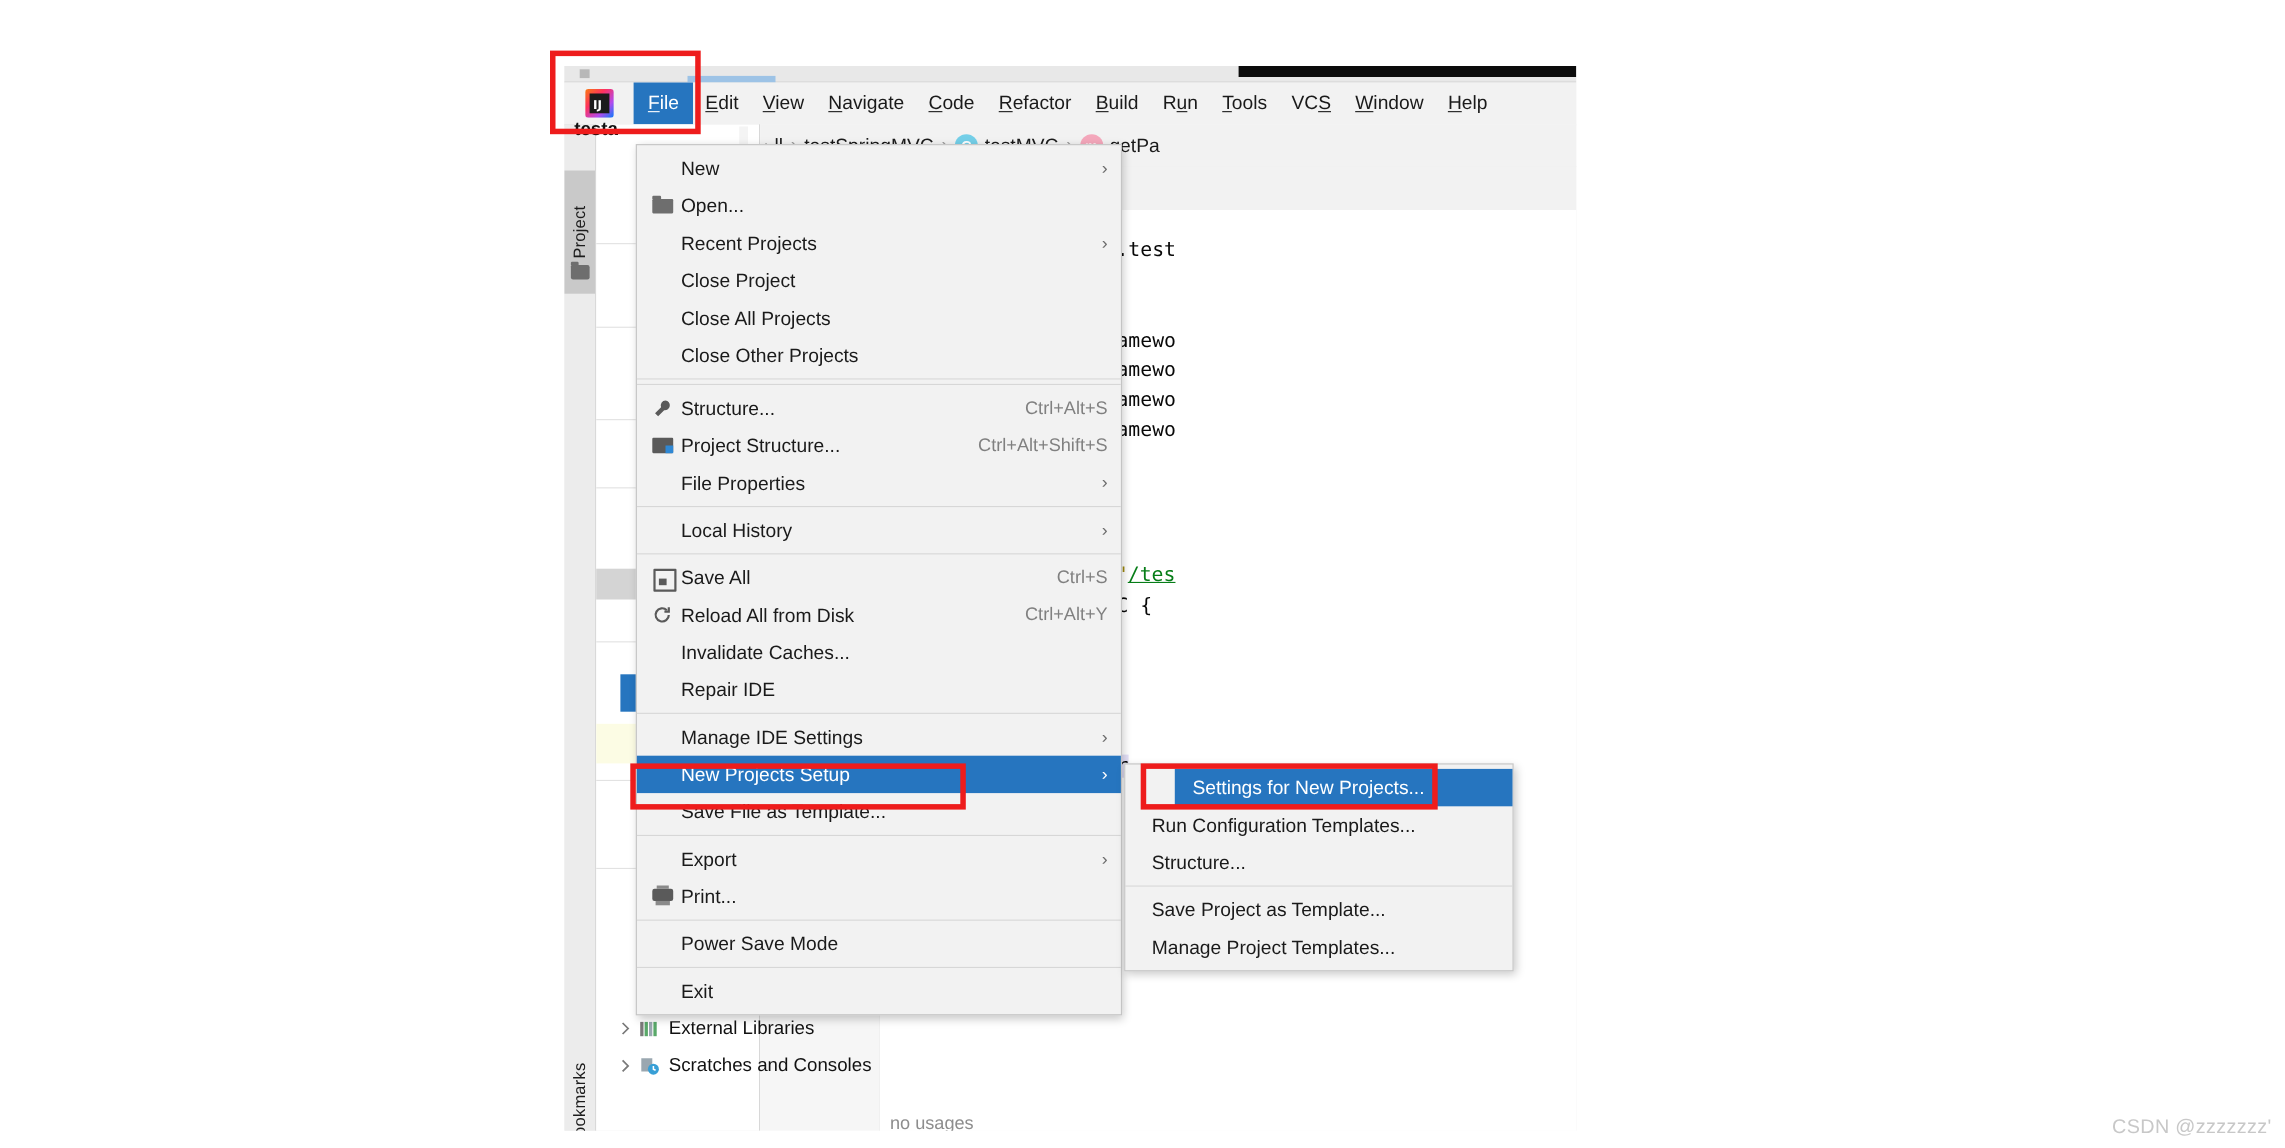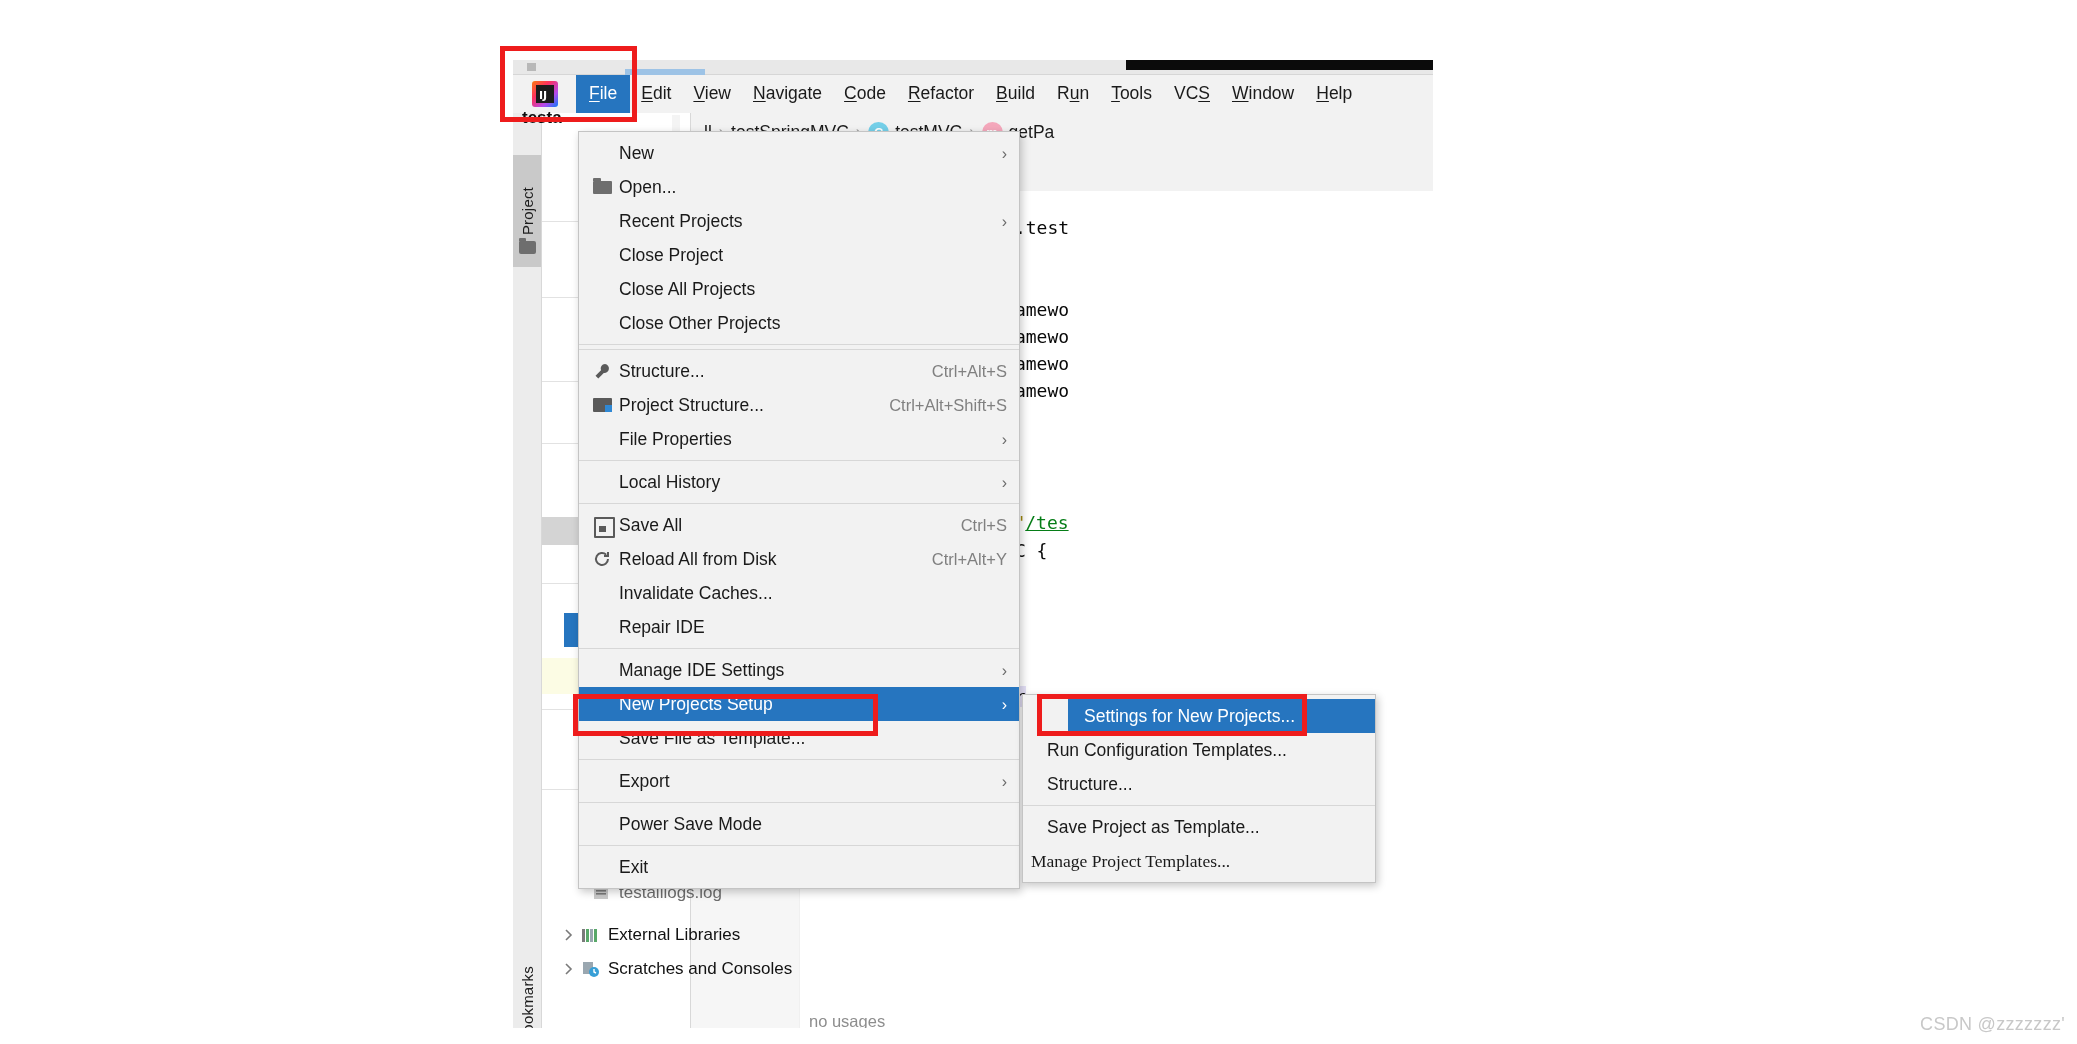--- a/index.html
+++ b/index.html
@@ -645,20 +645,26 @@
       <div class="mrow">
         <span class="mi-icon"></span>
         <span class="mi-label">Save File as Template...</span>
       </div>
       <div class="mdiv"></div>
       <div class="mrow">
         <span class="mi-icon"></span>
         <span class="mi-label">Export</span>
         <span class="mi-arrow">›</span>
       </div>
+      <div class="mrow">
+        <span class="mi-icon">
+          <span class="ico-printer"></span>
+        </span>
+        <span class="mi-label">Print...</span>
+      </div>
       <div class="mdiv"></div>
       <div class="mrow">
         <span class="mi-icon"></span>
         <span class="mi-label">Power Save Mode</span>
       </div>
       <div class="mdiv"></div>
       <div class="mrow">
         <span class="mi-icon"></span>
         <span class="mi-label">Exit</span>
       </div>
@@ -671,21 +677,21 @@
       <div class="mrow" style="padding-left: 24px;">
         <span class="mi-label">Run Configuration Templates...</span>
       </div>
       <div class="mrow" style="padding-left: 24px;">
         <span class="mi-label">Structure...</span>
       </div>
       <div class="mdiv"></div>
       <div class="mrow" style="padding-left: 24px;">
         <span class="mi-label">Save Project as Template...</span>
       </div>
-      <div class="mrow" style="padding-left: 8px; font-family: Liberation Serif, serif;">
+      <div class="mrow" style="padding-left: 24px;">
         <span class="mi-label">Manage Project Templates...</span>
       </div>
     </div>
 
   <div class="redbox" id="redbox-file"></div>
   <div class="redbox" id="redbox-newprojects"></div>
   <div class="redbox" id="redbox-settings"></div>
 
   <div class="watermark">CSDN @zzzzzzz'</div>
 <div class="tree-row" style="position: absolute; left: 592px; top: 880px; z-index: 20;">

